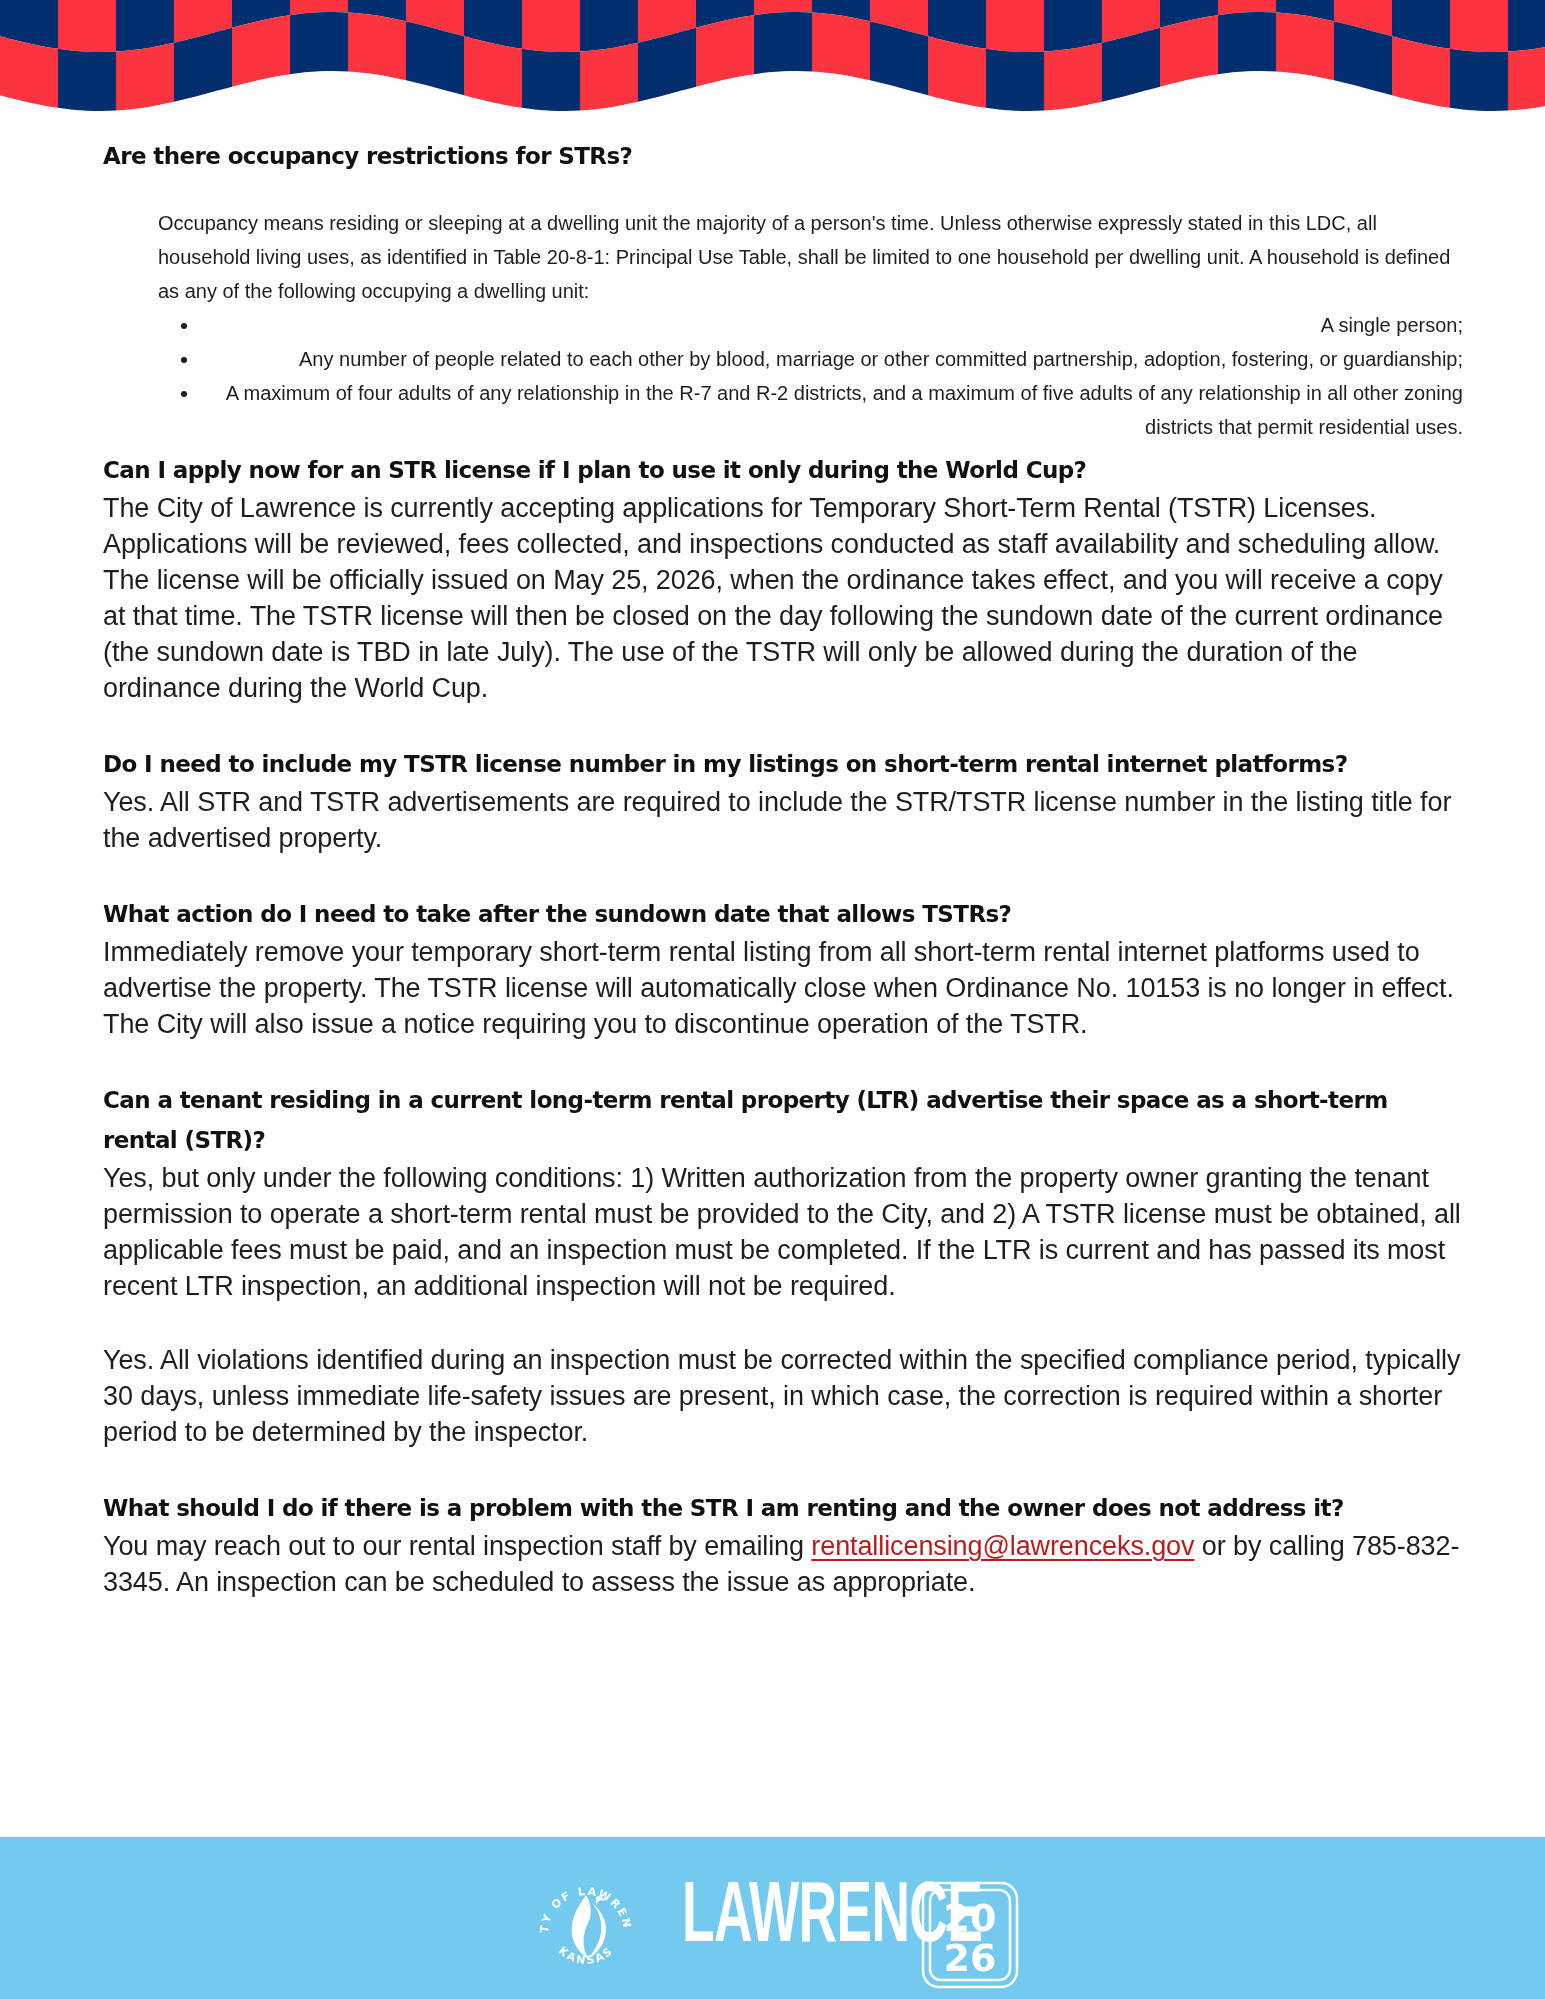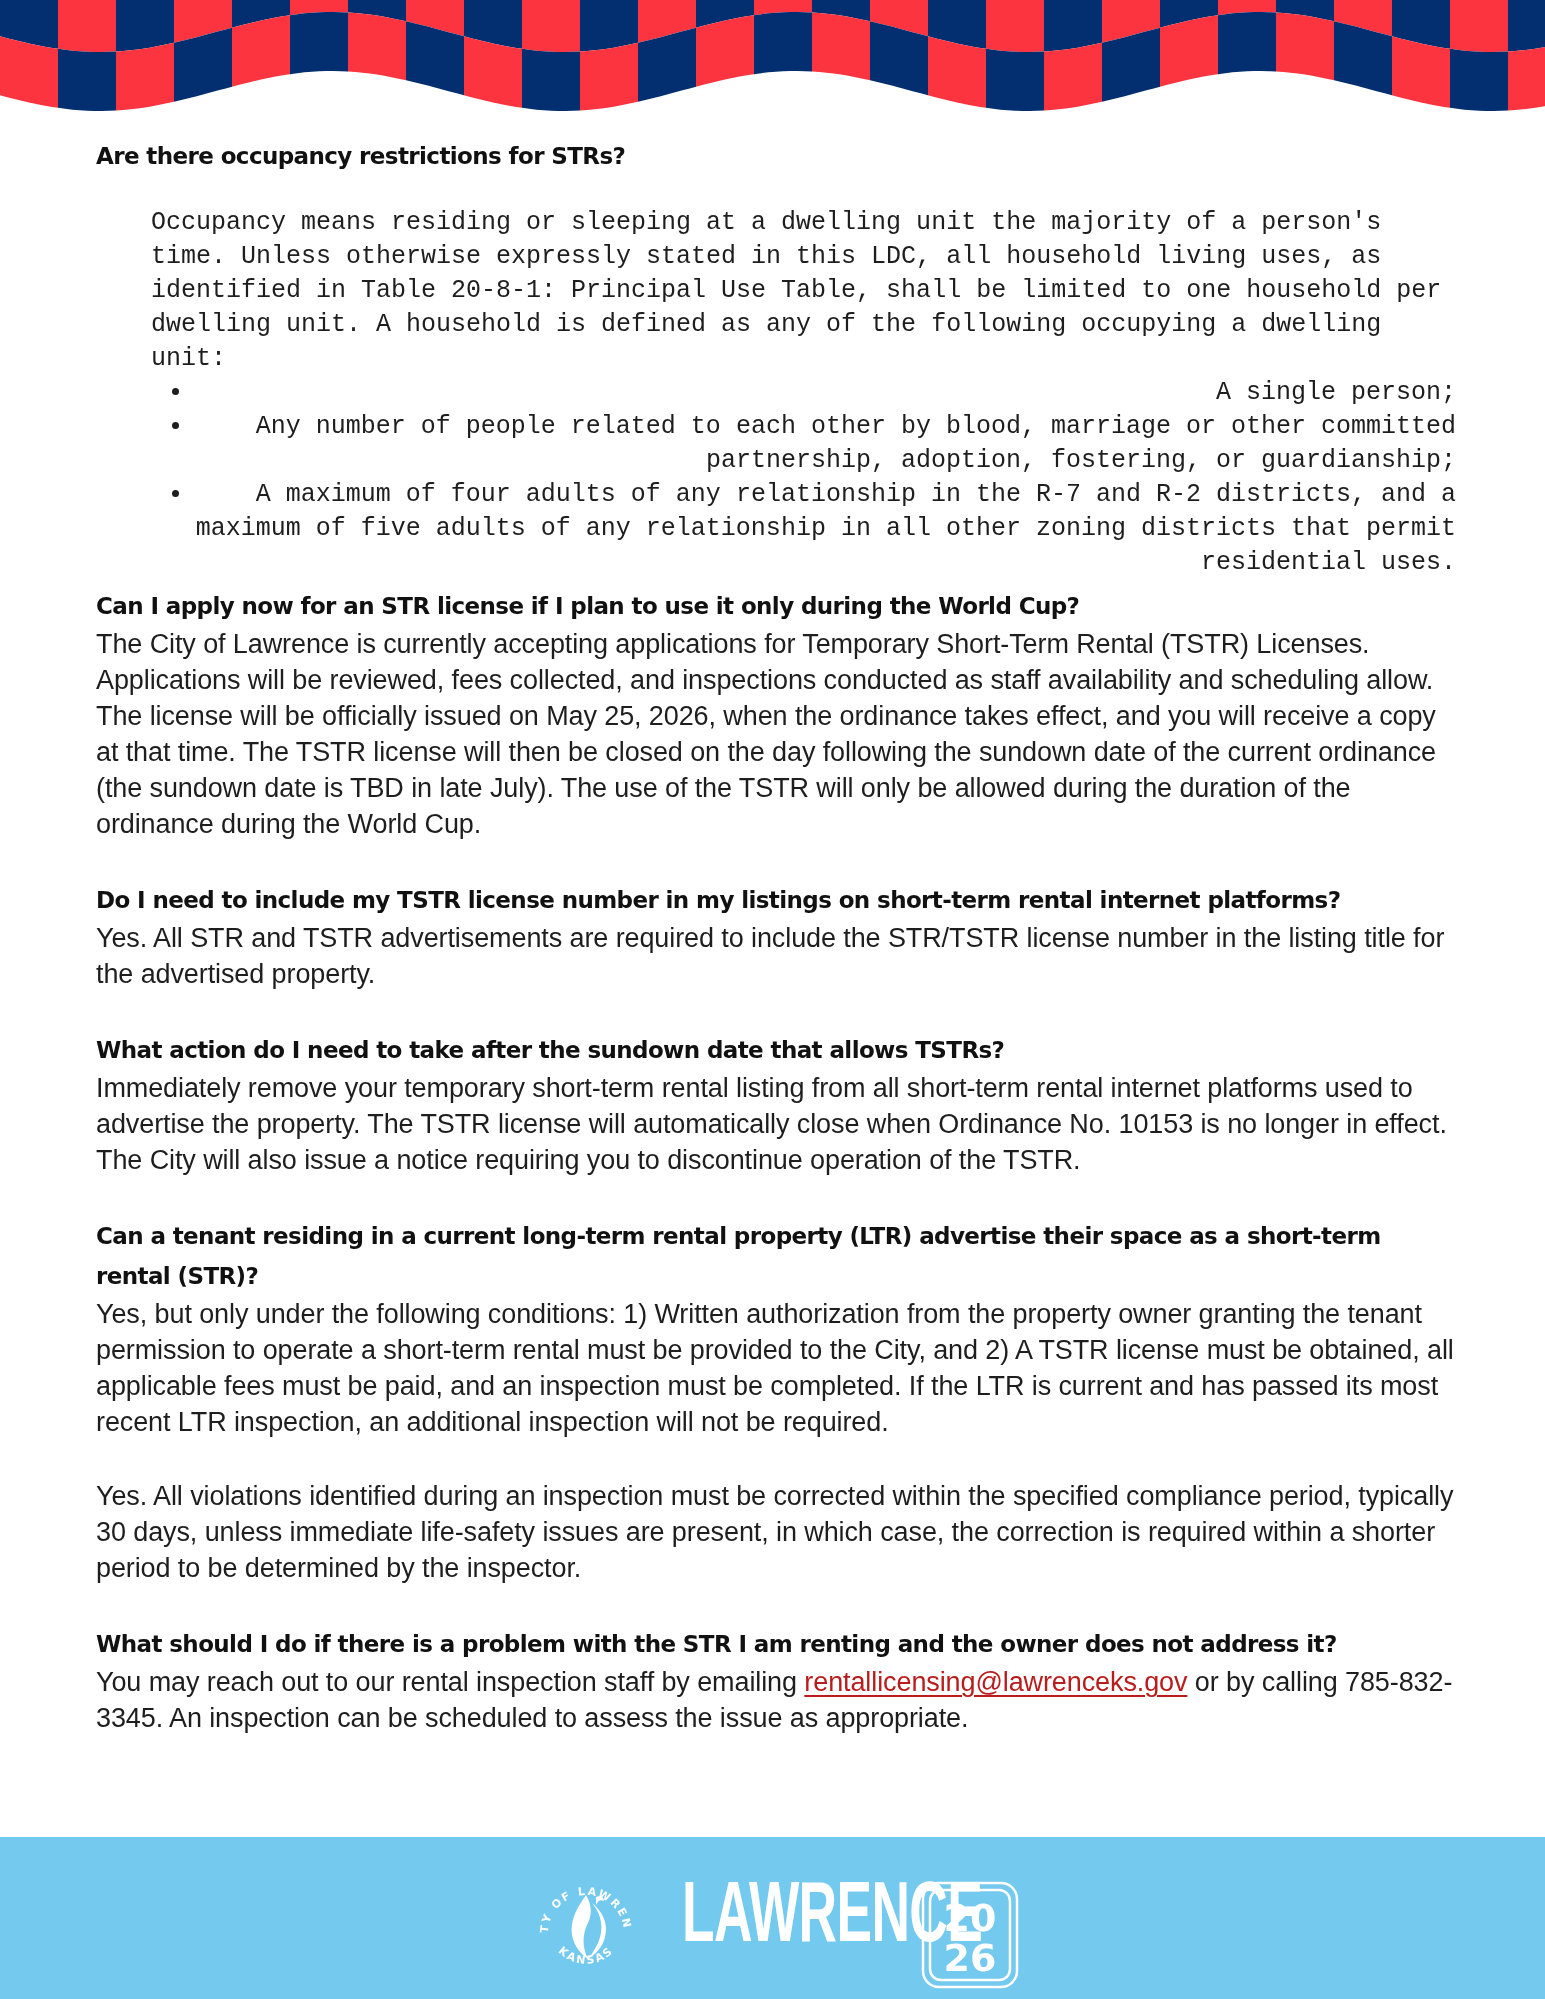--- a/index.html
+++ b/index.html
@@ -1,31 +1,31 @@
 <!DOCTYPE html>
 <html><head>
 <meta charset="utf-8">
 <style>
   html, body { margin: 0; padding: 0; background: #ffffff; }
   body { width: 1545px; height: 1999px; position: relative; overflow: hidden;
          font-family: "Liberation Sans", sans-serif; color: #1a1a1a; }
 
   #banner { position: absolute; left: 0; top: 0; width: 1545px; height: 115px; }
 
-  #content { position: absolute; left: 96px; top: 136px; width: 1360px; }
+  #content { position: absolute; left: 103px; top: 136px; width: 1360px; }
 
   .faq-q { font-family: "DejaVu Sans", sans-serif; font-weight: bold; font-size: 23px;
            line-height: 40px; color: #111111; letter-spacing: -0.6px; margin: 0; }
   .faq-a { font-family: "Liberation Sans", sans-serif; font-size: 27px; line-height: 36px;
            color: #1e1e1e; margin: 0; letter-spacing: -0.1px; }
   .faq-block { margin-bottom: 38px; }
   .faq-block.tight { margin-bottom: 4px; }
 
-  .quote { margin: 30px 0 6px 55px; font-family: Liberation Mono, monospace;
-           font-size: 25px; line-height: 34px; color: #1e1e1e; }
+  .quote { margin: 30px 0 6px 55px; font-family: Liberation Sans, sans-serif;
+           font-size: 20px; line-height: 34px; color: #1e1e1e; }
   .quote p { margin: 0; }
   .quote ul { margin: 0; padding-left: 42px; }
   .quote li { margin: 0; text-align: right; }
 
   a.email { color: #b91c1c; text-decoration-thickness: 2px;
             text-underline-offset: 4px; }
 
   #footer { position: absolute; left: 0; top: 1837px; width: 1545px; height: 162px;
             background: #74c9ee; }
   #seal { position: absolute; left: 532px; top: 36px; width: 108px; height: 108px; }

